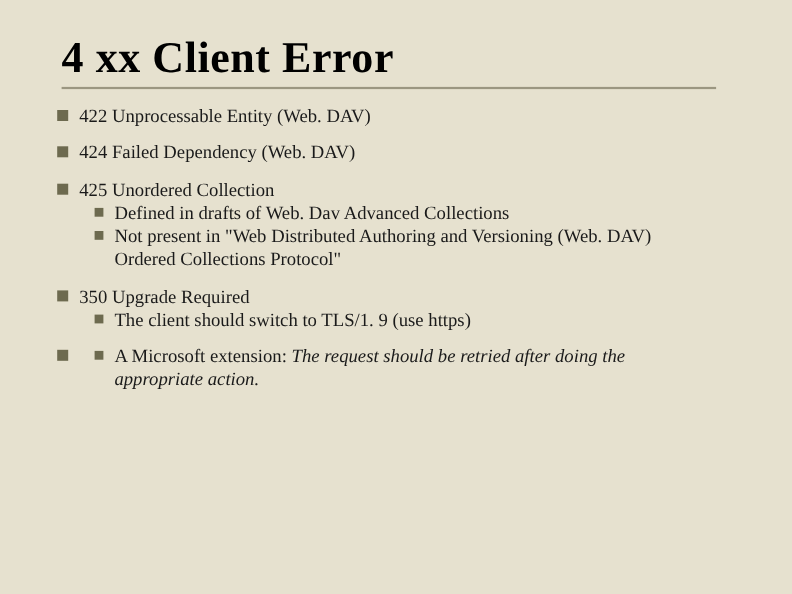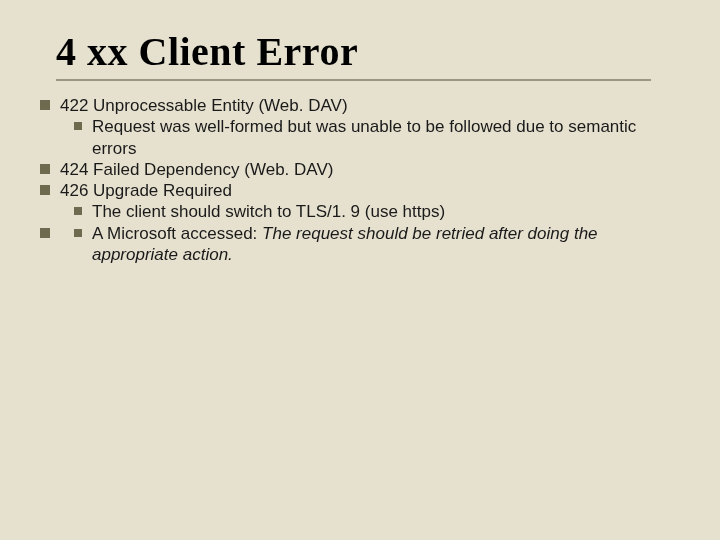--- a/index.html
+++ b/index.html
@@ -38,21 +38,22 @@
   ul.lvl1 {
     list-style: none;
     padding: 0;
     margin: 0 0 0 -20px;
     font-size: 17px;
     line-height: 1.25;
   }
   ul.lvl1 > li {
     position: relative;
     padding-left: 24px;
-    margin: 0;
+    margin: 12px;
+    font-family: Liberation Serif, serif;
   }
   ul.lvl1 > li::before {
     content: "";
     position: absolute;
     left: 4px;
     top: 5px;
     width: 10px;
     height: 10px;
     background: #6d6a4f;
   }
@@ -84,34 +85,38 @@
 
 <div class="slide">
   <div class="title-wrap">
     <div class="title">4 xx Client Error</div>
     <div class="title-underline"></div>
   </div>
 
   <ul class="lvl1">
     <li>
       <span>422 Unprocessable Entity (Web. DAV)</span>
-      <ul class="lvl2">
-        <li><span>Request was well-formed but was unable to be followed due to semantic errors</span></li>
-      </ul>
     </li>
     <li>
       <span>424 Failed Dependency (Web. DAV)</span>
     </li>
     <li>
-      <span>426 Upgrade Required</span>
+      <span>425 Unordered Collection</span>
+      <ul class="lvl2">
+        <li><span>Defined in drafts of Web. Dav Advanced Collections</span></li>
+        <li><span>Not present in "Web Distributed Authoring and Versioning (Web. DAV) Ordered Collections Protocol"</span></li>
+      </ul>
+    </li>
+    <li>
+      <span>350 Upgrade Required</span>
       <ul class="lvl2">
         <li><span>The client should switch to TLS/1. 9 (use https)</span></li>
       </ul>
     </li>
     <li>
       <ul class="lvl2">
         <li>
-          <span>A Microsoft accessed: </span><span class="italic">The request should be retried after doing the appropriate action.</span>
+          <span>A Microsoft extension: </span><span class="italic">The request should be retried after doing the appropriate action.</span>
         </li>
       </ul>
     </li>
   </ul>
 </div>
 
 </body></html>

